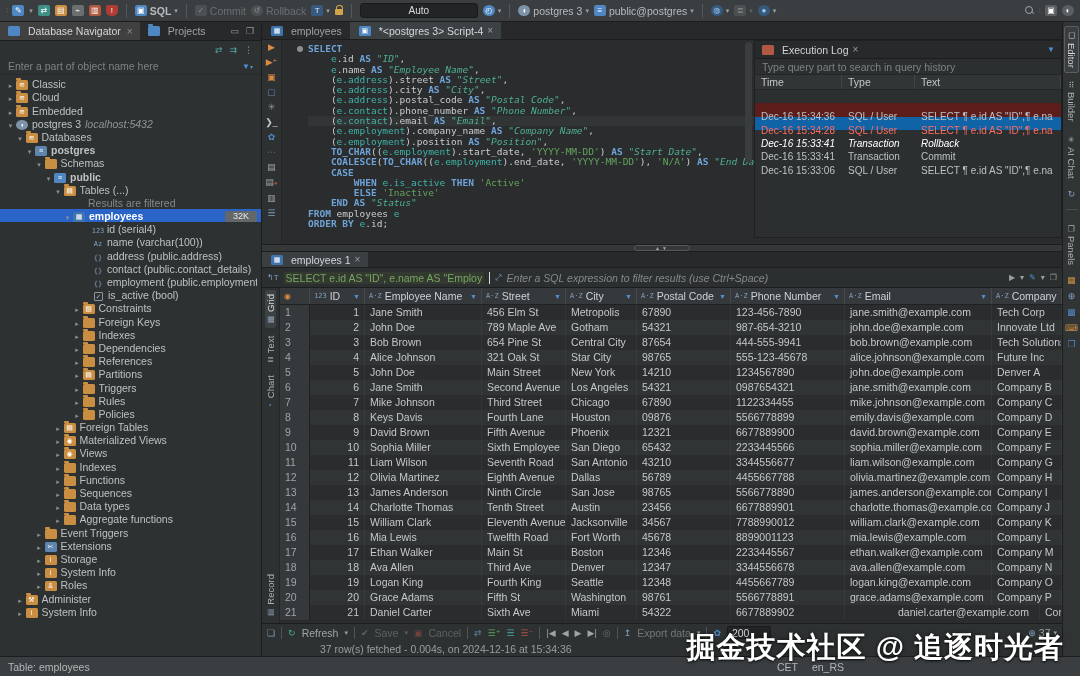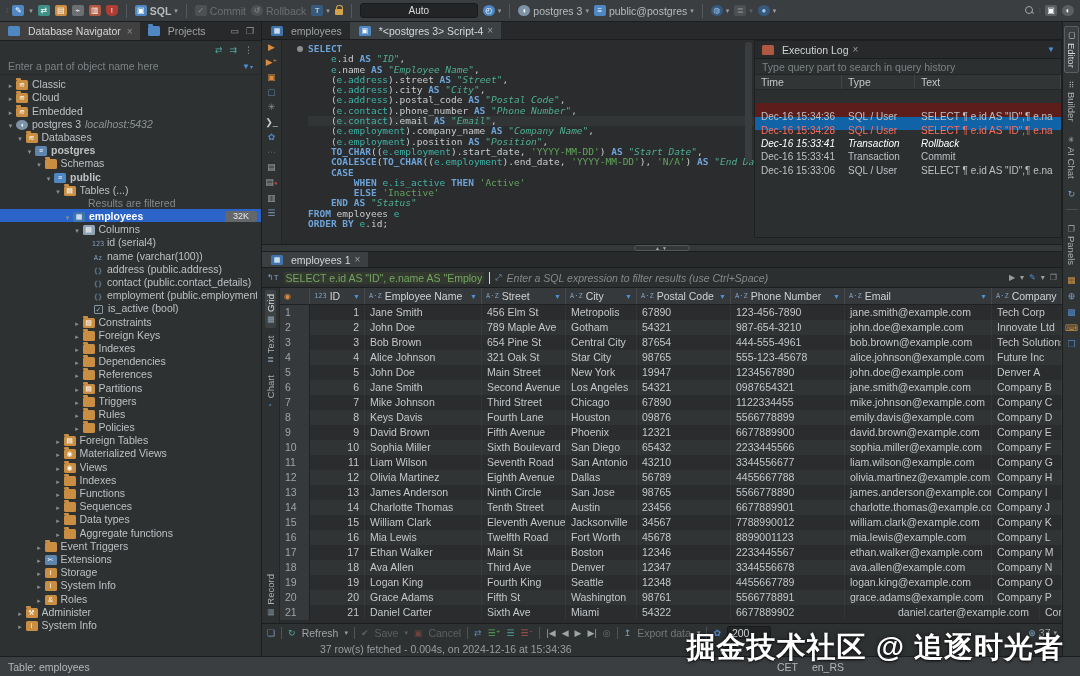--- a/index.html
+++ b/index.html
@@ -288,25 +288,20 @@
             <span class="chev"></span>
             <span style="width: 16px;"></span>
             <span class="lbl">Results are filtered</span>
           </div>
           <div class="trow sel" style="padding-left: 63px;">
             <span class="chev">▾</span>
             <span class="ti" style="background: rgb(63, 116, 173);">▦</span>
             <span class="lbl b">employees</span>
             <span class="badge">32K</span>
           </div>
-          <div class="trow" style="padding-left: 72.5px;">
-            <span class="chev">▾</span>
-            <span class="ti" style="background: rgb(143, 163, 181);">▤</span>
-            <span class="lbl">Columns</span>
-          </div>
           <div class="trow" style="padding-left: 82px;">
             <span class="chev"></span>
             <span class="tx">123</span>
             <span class="lbl">id (serial4)</span>
           </div>
           <div class="trow" style="padding-left: 82px;">
             <span class="chev"></span>
             <span class="tx">Az</span>
             <span class="lbl">name (varchar(100))</span>
           </div>
@@ -643,42 +638,42 @@
                 <div class="gc" style="width: 147px; flex: 0 0 auto;">john.doe@example.com</div>
                 <div class="gc" style="flex: 1 1 0%;">Innovate Ltd</div>
               </div>
               <div class="grow">
                 <div class="gc gnum" style="width: 30px; flex: 0 0 auto;">3</div>
                 <div class="gc r" style="width: 55px; flex: 0 0 auto;">3</div>
                 <div class="gc" style="width: 117px; flex: 0 0 auto;">Bob Brown</div>
                 <div class="gc" style="width: 84px; flex: 0 0 auto;">654 Pine St</div>
                 <div class="gc" style="width: 71px; flex: 0 0 auto;">Central City</div>
                 <div class="gc" style="width: 94px; flex: 0 0 auto;">87654</div>
-                <div class="gc" style="width: 114px; flex: 0 0 auto;">444-555-4961</div>
+                <div class="gc" style="width: 114px; flex: 0 0 auto;">444-555-9941</div>
                 <div class="gc" style="width: 147px; flex: 0 0 auto;">bob.brown@example.com</div>
                 <div class="gc" style="flex: 1 1 0%;">Tech Solutions</div>
               </div>
               <div class="grow">
                 <div class="gc gnum" style="width: 30px; flex: 0 0 auto;">4</div>
                 <div class="gc r" style="width: 55px; flex: 0 0 auto;">4</div>
                 <div class="gc" style="width: 117px; flex: 0 0 auto;">Alice Johnson</div>
                 <div class="gc" style="width: 84px; flex: 0 0 auto;">321 Oak St</div>
                 <div class="gc" style="width: 71px; flex: 0 0 auto;">Star City</div>
                 <div class="gc" style="width: 94px; flex: 0 0 auto;">98765</div>
                 <div class="gc" style="width: 114px; flex: 0 0 auto;">555-123-45678</div>
                 <div class="gc" style="width: 147px; flex: 0 0 auto;">alice.johnson@example.com</div>
                 <div class="gc" style="flex: 1 1 0%;">Future Inc</div>
               </div>
               <div class="grow">
                 <div class="gc gnum" style="width: 30px; flex: 0 0 auto;">5</div>
                 <div class="gc r" style="width: 55px; flex: 0 0 auto;">5</div>
                 <div class="gc" style="width: 117px; flex: 0 0 auto;">John Doe</div>
                 <div class="gc" style="width: 84px; flex: 0 0 auto;">Main Street</div>
                 <div class="gc" style="width: 71px; flex: 0 0 auto;">New York</div>
-                <div class="gc" style="width: 94px; flex: 0 0 auto;">19947</div>
+                <div class="gc" style="width: 94px; flex: 0 0 auto;">14210</div>
                 <div class="gc" style="width: 114px; flex: 0 0 auto;">1234567890</div>
                 <div class="gc" style="width: 147px; flex: 0 0 auto;">john.doe@example.com</div>
                 <div class="gc" style="flex: 1 1 0%;">Denver A</div>
               </div>
               <div class="grow">
                 <div class="gc gnum" style="width: 30px; flex: 0 0 auto;">6</div>
                 <div class="gc r" style="width: 55px; flex: 0 0 auto;">6</div>
                 <div class="gc" style="width: 117px; flex: 0 0 auto;">Jane Smith</div>
                 <div class="gc" style="width: 84px; flex: 0 0 auto;">Second Avenue</div>
                 <div class="gc" style="width: 71px; flex: 0 0 auto;">Los Angeles</div>
@@ -717,21 +712,21 @@
                 <div class="gc" style="width: 71px; flex: 0 0 auto;">Phoenix</div>
                 <div class="gc" style="width: 94px; flex: 0 0 auto;">12321</div>
                 <div class="gc" style="width: 114px; flex: 0 0 auto;">6677889900</div>
                 <div class="gc" style="width: 147px; flex: 0 0 auto;">david.brown@example.com</div>
                 <div class="gc" style="flex: 1 1 0%;">Company E</div>
               </div>
               <div class="grow">
                 <div class="gc gnum" style="width: 30px; flex: 0 0 auto;">10</div>
                 <div class="gc r" style="width: 55px; flex: 0 0 auto;">10</div>
                 <div class="gc" style="width: 117px; flex: 0 0 auto;">Sophia Miller</div>
-                <div class="gc" style="width: 84px; flex: 0 0 auto;">Sixth Boulevard</div>
+                <div class="gc" style="width: 84px; flex: 0 0 auto;">Sixth Employee</div>
                 <div class="gc" style="width: 71px; flex: 0 0 auto;">San Diego</div>
                 <div class="gc" style="width: 94px; flex: 0 0 auto;">65432</div>
                 <div class="gc" style="width: 114px; flex: 0 0 auto;">2233445566</div>
                 <div class="gc" style="width: 147px; flex: 0 0 auto;">sophia.miller@example.com</div>
                 <div class="gc" style="flex: 1 1 0%;">Company F</div>
               </div>
               <div class="grow">
                 <div class="gc gnum" style="width: 30px; flex: 0 0 auto;">11</div>
                 <div class="gc r" style="width: 55px; flex: 0 0 auto;">11</div>
                 <div class="gc" style="width: 117px; flex: 0 0 auto;">Liam Wilson</div>

